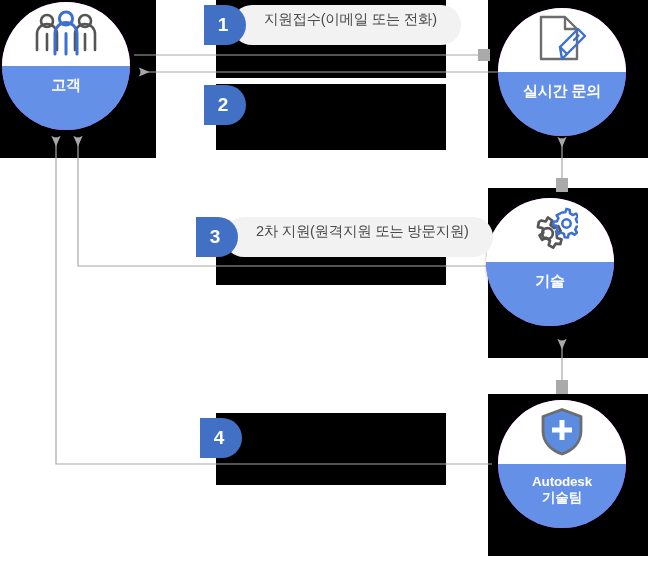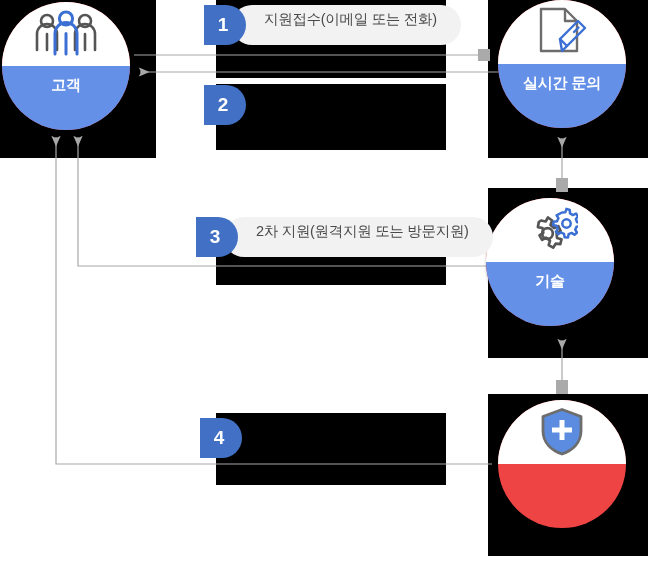--- a/index.html
+++ b/index.html
@@ -19,21 +19,21 @@
   .blk{position:absolute;background:#000000;}
 
   
   #wires{position:absolute;left:0;top:0;width:653px;height:562px;}
 
   
   .node{
     position:absolute;
     border-radius:50%;
     overflow:hidden;
-    background:#ef4444;
+    background:#d946ef;
     box-shadow:0 1px 3px rgba(0,0,0,.28);
   }
   .node .top{
     position:absolute;left:0;top:0;width:100%;height:50%;
     background:#ffffff;
     display:flex;align-items:center;justify-content:center;
   }
   .node .bot{
     position:absolute;left:0;bottom:0;width:100%;height:50%;
     background:#6490e8;
@@ -46,21 +46,21 @@
     font-size:15px;
     font-weight:bold;
     line-height:1.22;
     text-align:center;
     letter-spacing:-.2px;
     white-space:pre-line;
   }
   .node.small .cap{font-size:13.5px;}
 
   #node-customer{left:2px;  top:2px;   width:128px;height:128px;}
-  #node-inquiry {left:498px;top:0;   width:128px;height:128px;}
+  #node-inquiry {left:498px;top:8px;   width:128px;height:128px;}
   #node-tech    {left:486px;top:198px; width:128px;height:128px;}
   #node-autodesk{left:498px;top:400px; width:128px;height:128px;}
 
   
   .step{position:absolute;height:40px;display:flex;align-items:center;}
   .badge{
     position:relative;z-index:2;
     width:42px;height:40px;
     background:#4270c4;
     border-radius:0 20px 20px 0;
@@ -188,20 +188,24 @@
     </div>
   </div>
 
   <div class="node small" id="node-autodesk">
     <div class="top">
       <svg class="icn" width="46" height="50" viewBox="0 0 46 50">
         <path d="M23,2.5 L42,9.5 L42,24 c0,12 -9,19.5 -19,23 C13,43.5 4,36 4,24 L4,9.5 Z" fill="#5b8ce0" stroke="#6d6d6d" stroke-width="2.8" stroke-linejoin="round"></path>
         <path d="M23,13 L23,33 M13,23 L33,23" stroke="#ffffff" stroke-width="5" stroke-linecap="butt"></path>
       </svg>
     </div>
+    <div class="bot">
+      <span class="cap">Autodesk
+기술팀</span>
+    </div>
   </div>
 
   <div class="step" id="step-1">
     <div class="badge">1</div>
     <div class="pill">지원접수(이메일 또는 전화)</div>
   </div>
 
   <div class="step" id="step-2">
     <div class="badge">2</div>
   </div>

